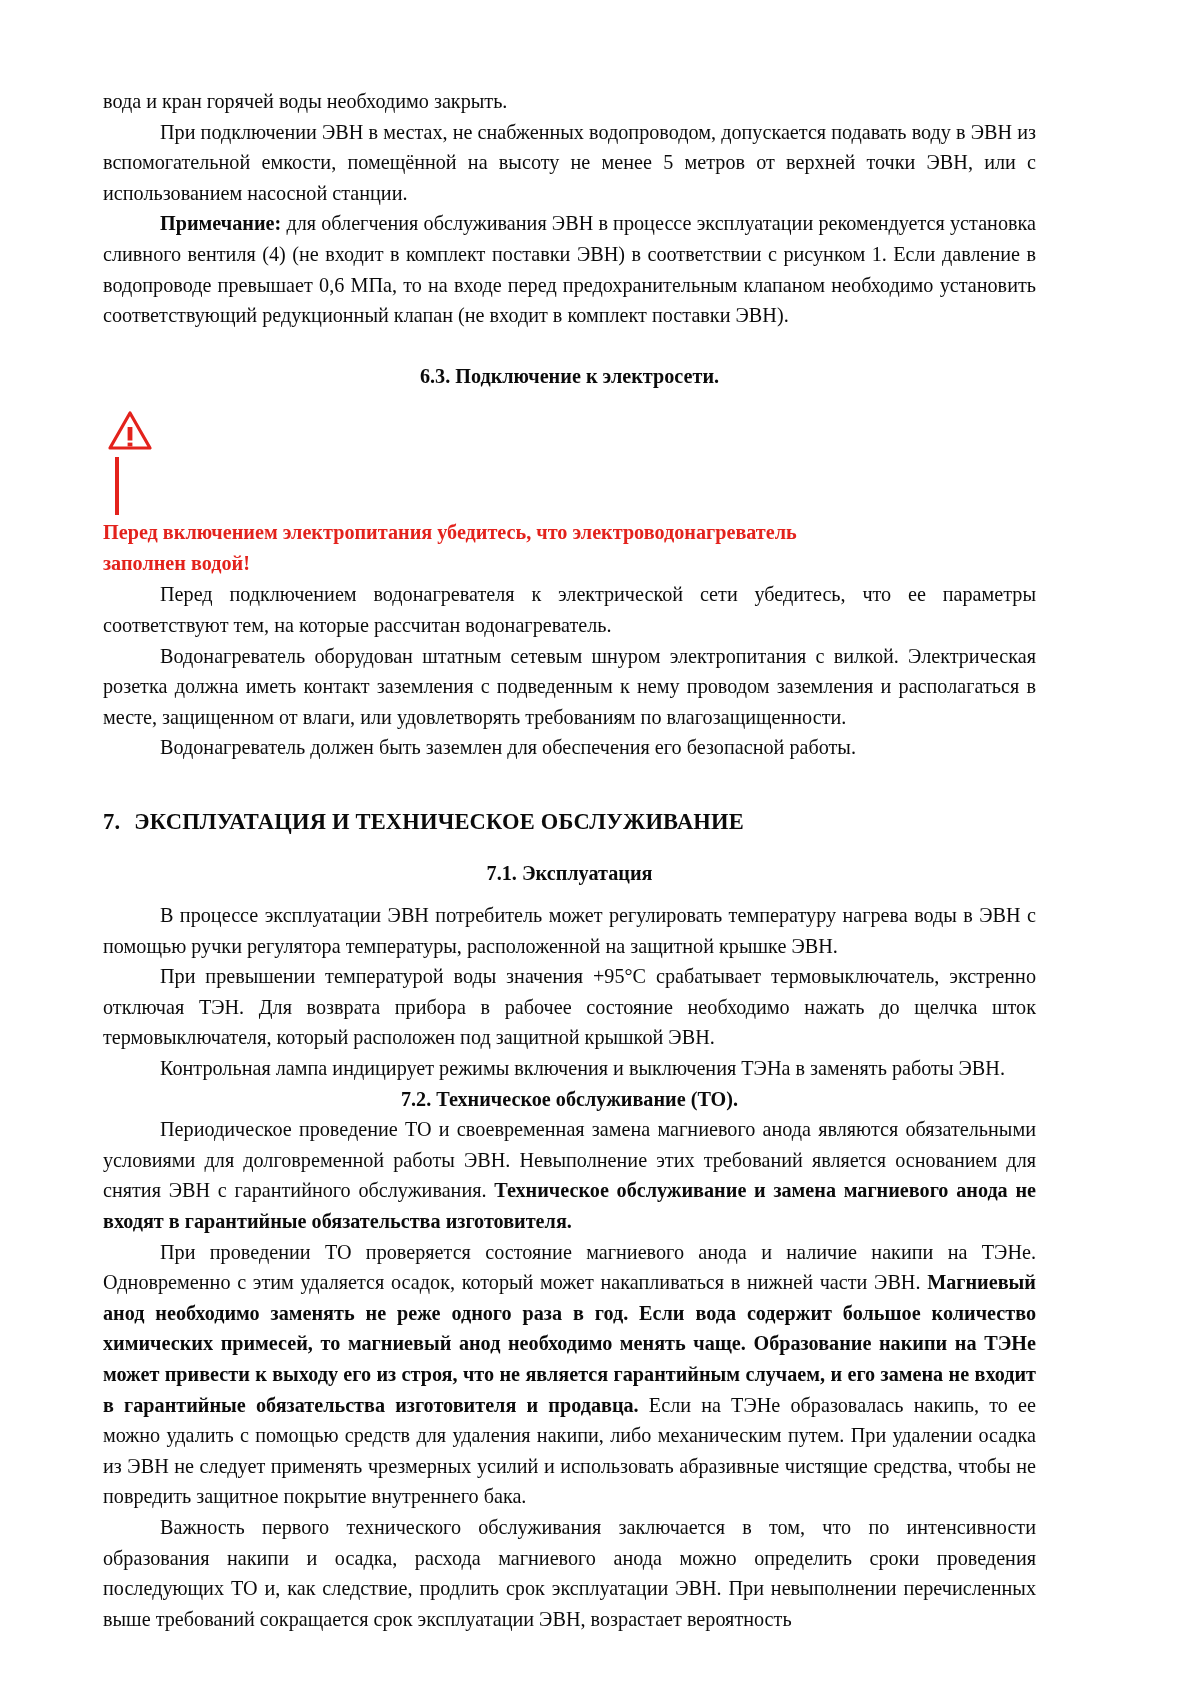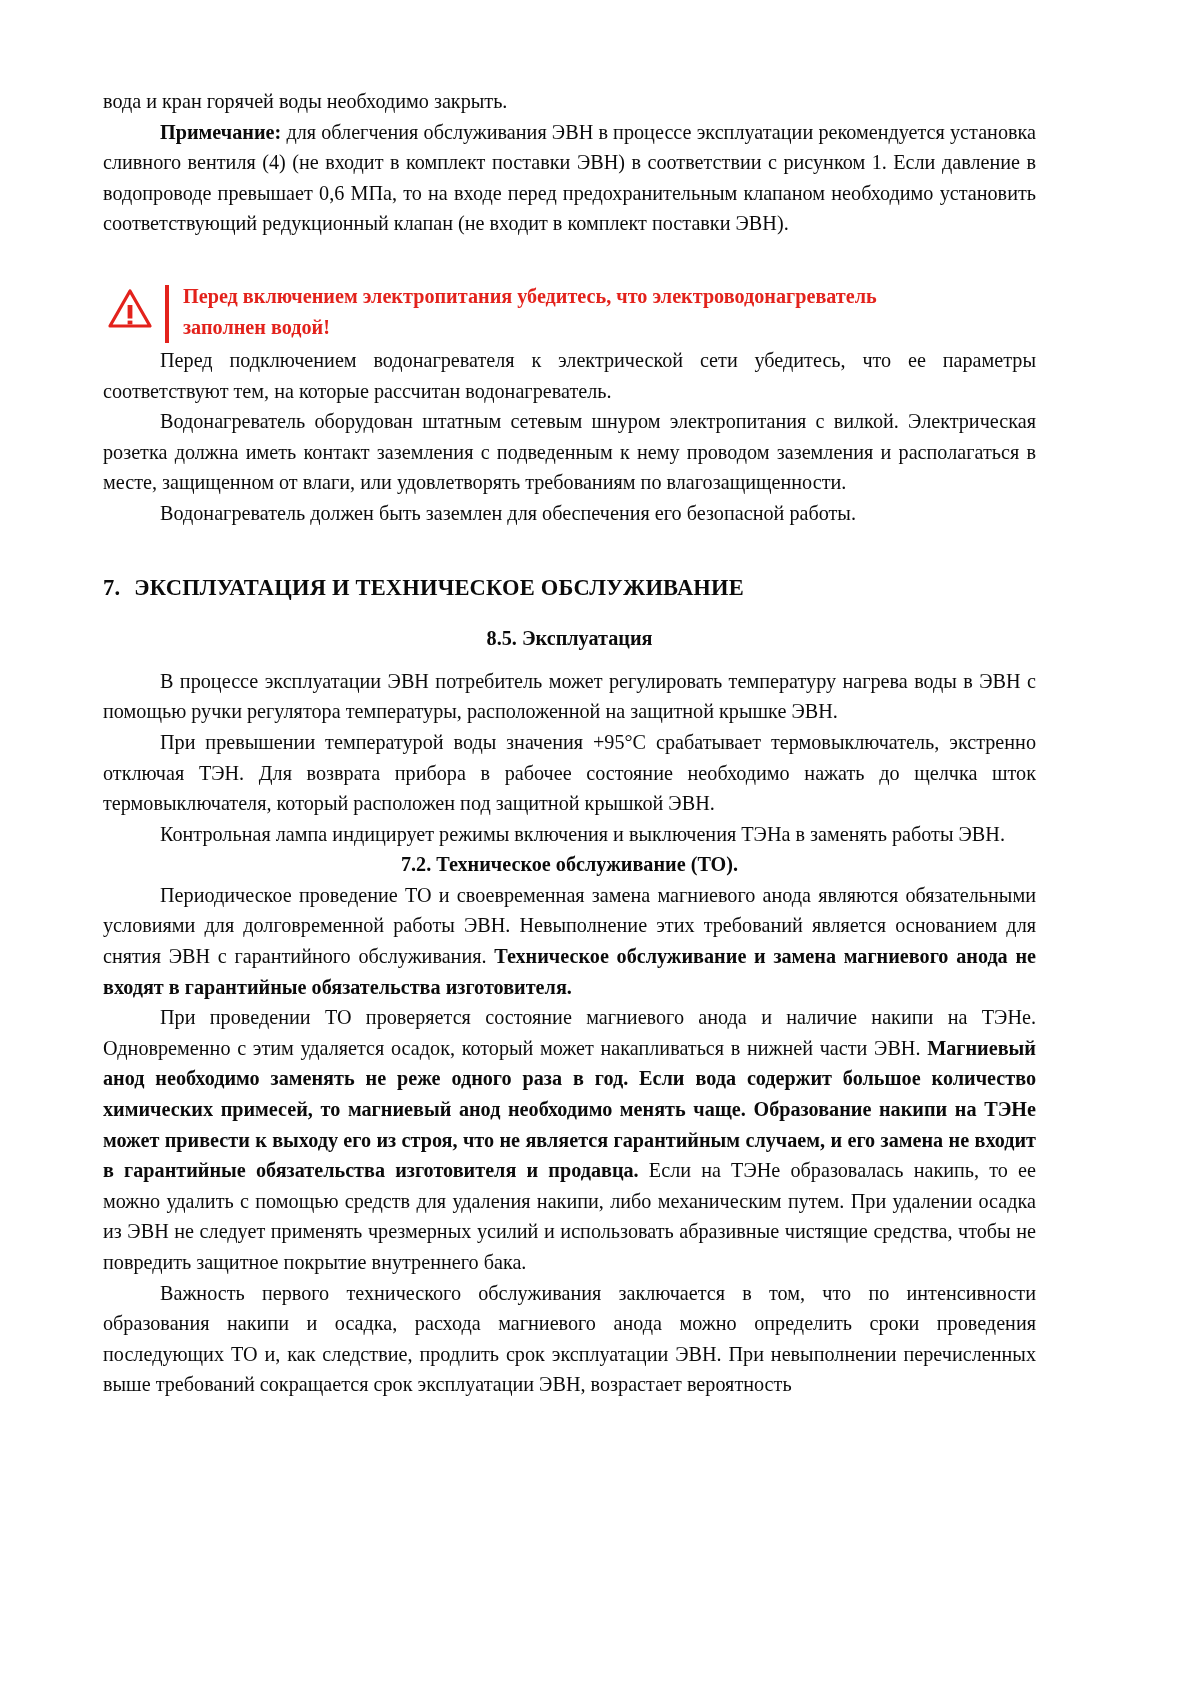--- a/index.html
+++ b/index.html
@@ -66,20 +66,21 @@
   .spacer-20 { height: 20px; }
   .spacer-30 { height: 30px; }
   .spacer-44 { height: 44px; }
 
   
   .warning {
     display: flex;
     align-items: flex-start;
     margin: 0;
     padding: 0;
+    flex-direction: column;
   }
   .warning-icon {
     flex: 0 0 auto;
     width: 46px;
     height: 46px;
     margin-top: 4px;
     margin-left: 4px;
   }
   .warning-rule {
     flex: 0 0 auto;
@@ -105,25 +106,27 @@
   }
 </style>
 </head>
 <body>
 
 <div class="page">
   <div class="content">
 
     <p class="body-par no-indent">вода и кран горячей воды необходимо закрыть.</p>
 
+    <p class="body-par">При подключении ЭВН в местах, не снабженных водопроводом, допускается подавать воду в ЭВН из вспомогательной емкости, помещённой на высоту не менее 5 метров от верхней точки ЭВН, или с использованием насосной станции.</p>
 
     <p class="body-par"><b>Примечание:</b><span> для облегчения обслуживания ЭВН в процессе эксплуатации рекомендуется установка сливного вентиля (4) (не входит в комплект поставки ЭВН) в соответствии с рисунком 1. Если давление в водопроводе превышает 0,6 МПа, то на входе перед предохранительным клапаном необходимо установить соответствующий редукционный клапан (не входит в комплект поставки ЭВН).</span></p>
 
     <div class="spacer-30"></div>
 
+    <p class="heading-sub">6.3. Подключение к электросети.</p>
 
     <div class="spacer-12"></div>
 
     <div class="warning">
       <span class="warning-icon">
         <svg viewBox="0 0 46 46" width="46" height="46" aria-hidden="true">
           <path d="M23 6 L43 41 L3 41 Z" fill="none" stroke="#E3221C" stroke-width="3.2" stroke-linejoin="round"></path>
           <rect x="20.6" y="20" width="4.8" height="13.5" fill="#E3221C"></rect>
           <rect x="20.6" y="35.6" width="4.8" height="3.8" fill="#E3221C"></rect>
         </svg>
@@ -137,21 +140,21 @@
     <p class="body-par">Водонагреватель оборудован штатным сетевым шнуром электропитания с вилкой. Электрическая розетка должна иметь контакт заземления с подведенным к нему проводом заземления и располагаться в месте, защищенном от влаги, или удовлетворять требованиям по влагозащищенности.</p>
 
     <p class="body-par">Водонагреватель должен быть заземлен для обеспечения его безопасной работы.</p>
 
     <div class="spacer-44"></div>
 
     <p class="heading-main"><span class="num">7.</span><span>ЭКСПЛУАТАЦИЯ И ТЕХНИЧЕСКОЕ ОБСЛУЖИВАНИЕ</span></p>
 
     <div class="spacer-20"></div>
 
-    <p class="heading-sub">8.5. Эксплуатация</p>
+    <p class="heading-sub">7.1. Эксплуатация</p>
 
     <div class="spacer-12"></div>
 
     <p class="body-par">В процессе эксплуатации ЭВН потребитель может регулировать температуру нагрева воды в ЭВН с помощью ручки регулятора температуры, расположенной на защитной крышке ЭВН.</p>
 
     <p class="body-par">При превышении температурой воды значения +95°С срабатывает термовыключатель, экстренно отключая ТЭН. Для возврата прибора в рабочее состояние необходимо нажать до щелчка шток термовыключателя, который расположен под защитной крышкой ЭВН.</p>
 
     <p class="body-par">Контрольная лампа индицирует режимы включения и выключения ТЭНа в заменять работы ЭВН.</p>
 
     <p class="heading-sub">7.2. Техническое обслуживание (ТО).</p>

